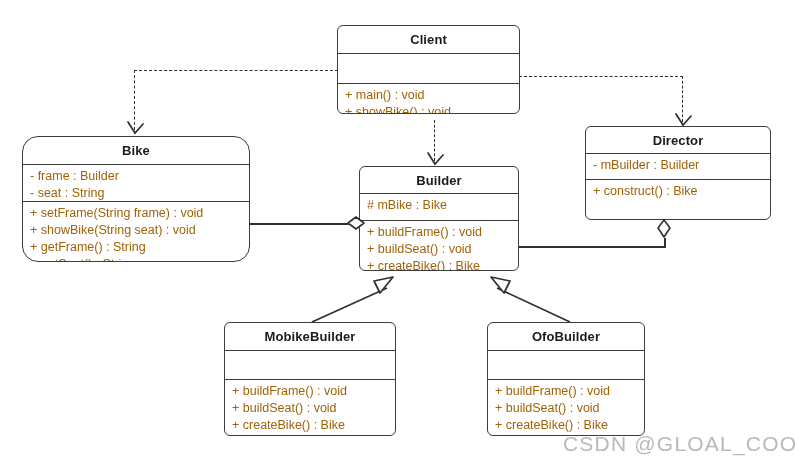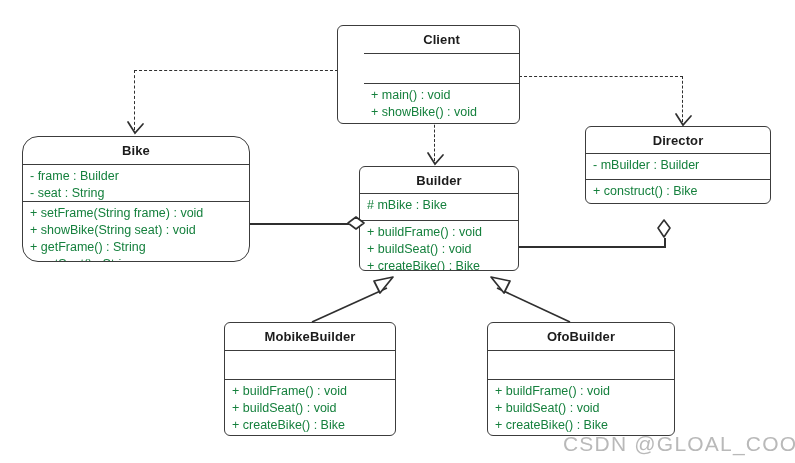--- a/index.html
+++ b/index.html
@@ -35,21 +35,21 @@
     display: flex;
     align-items: center;
     justify-content: center;
     box-sizing: border-box;
     border-bottom: 1.6px solid #3c3c3c;
   }
   .uml-section {
     box-sizing: border-box;
     padding: 3px 7px 4px 7px;
     font-size: 12.5px;
-    color: #15803d;
+    color: #a16207;
     line-height: 17px;
   }
   .uml-section.attrs {
     border-bottom: 1.6px solid #3c3c3c;
   }
   .uml-section .member {
     white-space: nowrap;
   }
   .uml-section.empty {
     padding: 0;
@@ -121,21 +121,21 @@
     <polygon points="491,277 504,293 510,281" fill="#ffffff" stroke="#2f2f2f" stroke-width="1.7" stroke-linejoin="round"></polygon>
 
     <polyline points="128,122 135,133 143,124" fill="none" stroke="#2f2f2f" stroke-width="1.7" stroke-linecap="round"></polyline>
     <polyline points="428,153 435,164 443,155" fill="none" stroke="#2f2f2f" stroke-width="1.7" stroke-linecap="round"></polyline>
     <polyline points="676,114 683,125 691,116" fill="none" stroke="#2f2f2f" stroke-width="1.7" stroke-linecap="round"></polyline>
 
     <polygon points="348,223 356,217 364,223 356,229" fill="#ffffff" stroke="#2f2f2f" stroke-width="1.6" stroke-linejoin="round"></polygon>
     <polygon points="664,220 670,228 664,237 658,228" fill="#ffffff" stroke="#2f2f2f" stroke-width="1.6" stroke-linejoin="round"></polygon>
   </svg>
 
-  <div class="uml-class" style="left:337px; top:25px; width:183px; height:99px;padding-left:26px;">
+  <div class="uml-class" style="left:337px; top:25px; width:183px; height:89px;">
     <div class="uml-title" style="height:28px;">Client</div>
     <div class="uml-section attrs empty" style="height:30px;"></div>
     <div class="uml-section methods">
       <div class="member">+ main() : void</div>
       <div class="member">+ showBike() : void</div>
     </div>
   </div>
 
   <div class="uml-class" style="left:22px; top:136px; width:228px; height:126px;border-radius:16px;">
     <div class="uml-title" style="height:28px;">Bike</div>
@@ -156,41 +156,41 @@
     <div class="uml-section attrs" style="height:27px;">
       <div class="member"># mBike : Bike</div>
     </div>
     <div class="uml-section methods">
       <div class="member">+ buildFrame() : void</div>
       <div class="member">+ buildSeat() : void</div>
       <div class="member">+ createBike() : Bike</div>
     </div>
   </div>
 
-  <div class="uml-class" style="left:585px; top:126px; width:186px; height:78px;">
+  <div class="uml-class" style="left:585px; top:126px; width:186px; height:94px;">
     <div class="uml-title" style="height:27px;">Director</div>
     <div class="uml-section attrs" style="height:26px;">
       <div class="member">- mBuilder : Builder</div>
     </div>
     <div class="uml-section methods">
       <div class="member">+ construct() : Bike</div>
     </div>
   </div>
 
   <div class="uml-class" style="left:224px; top:322px; width:172px; height:114px;">
     <div class="uml-title" style="height:28px;">MobikeBuilder</div>
     <div class="uml-section attrs empty" style="height:29px;"></div>
     <div class="uml-section methods">
       <div class="member">+ buildFrame() : void</div>
       <div class="member">+ buildSeat() : void</div>
       <div class="member">+ createBike() : Bike</div>
     </div>
   </div>
 
-  <div class="uml-class" style="left:487px; top:322px; width:188px; height:114px;">
+  <div class="uml-class" style="left:487px; top:322px; width:158px; height:114px;">
     <div class="uml-title" style="height:28px;">OfoBuilder</div>
     <div class="uml-section attrs empty" style="height:29px;"></div>
     <div class="uml-section methods">
       <div class="member">+ buildFrame() : void</div>
       <div class="member">+ buildSeat() : void</div>
       <div class="member">+ createBike() : Bike</div>
     </div>
   </div>
 
   <div class="watermark" style="left:563px; top:432px;">CSDN @GLOAL_COOK</div>

